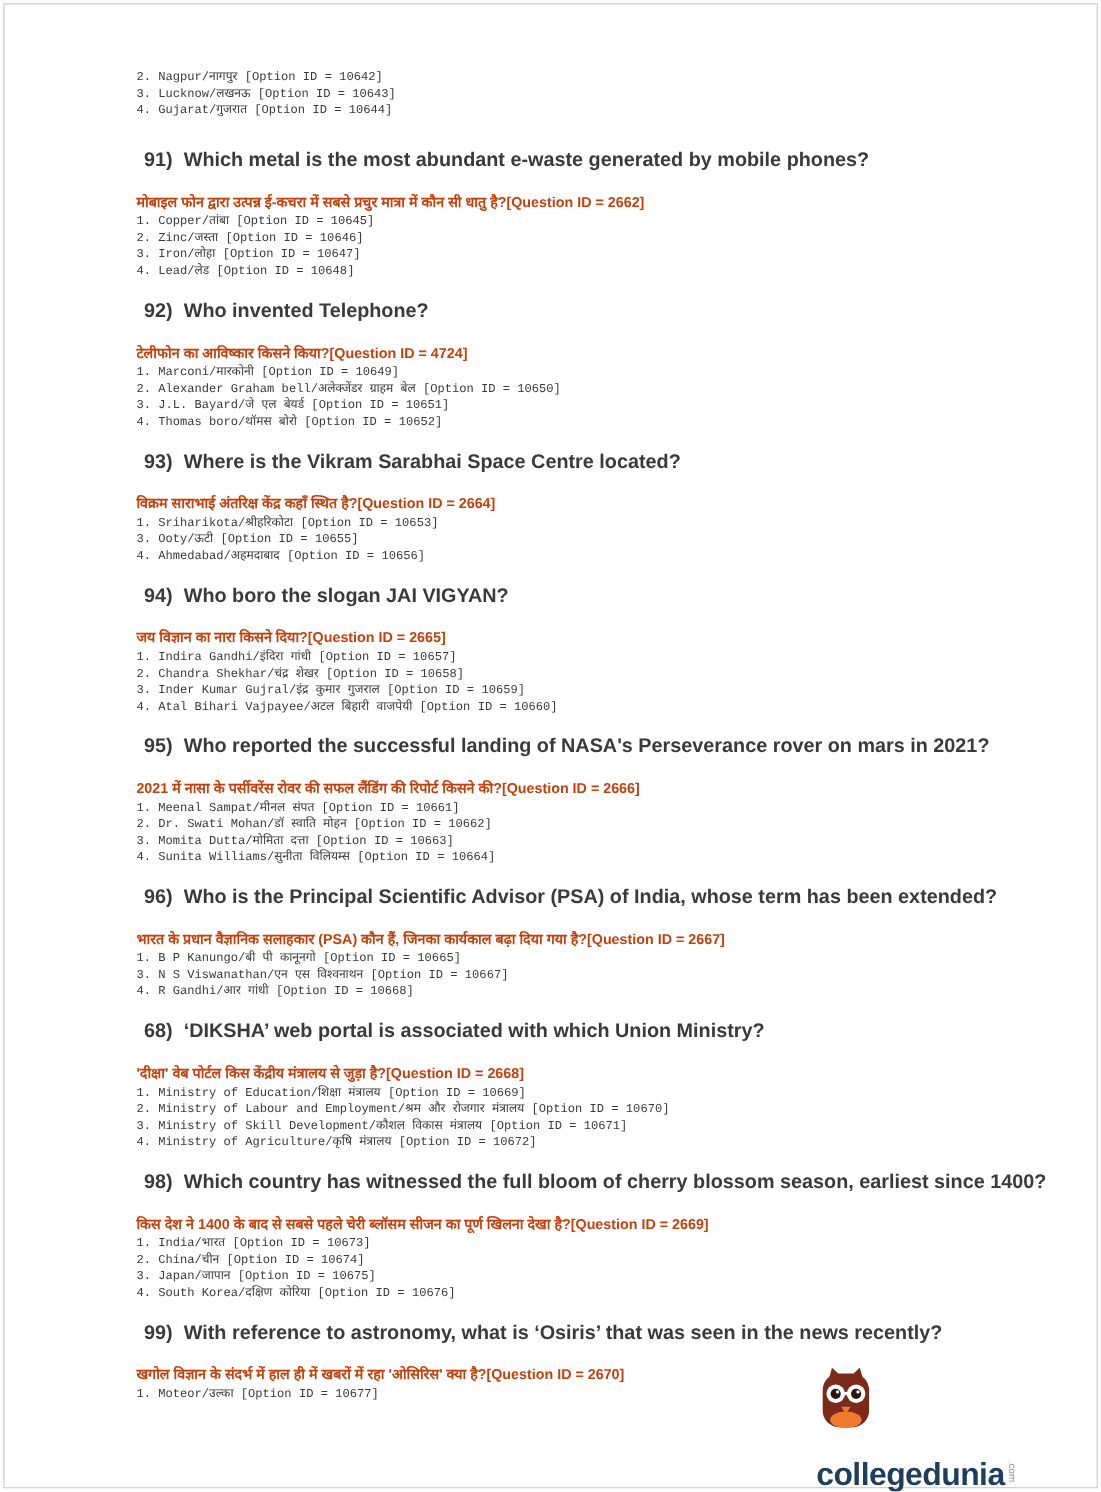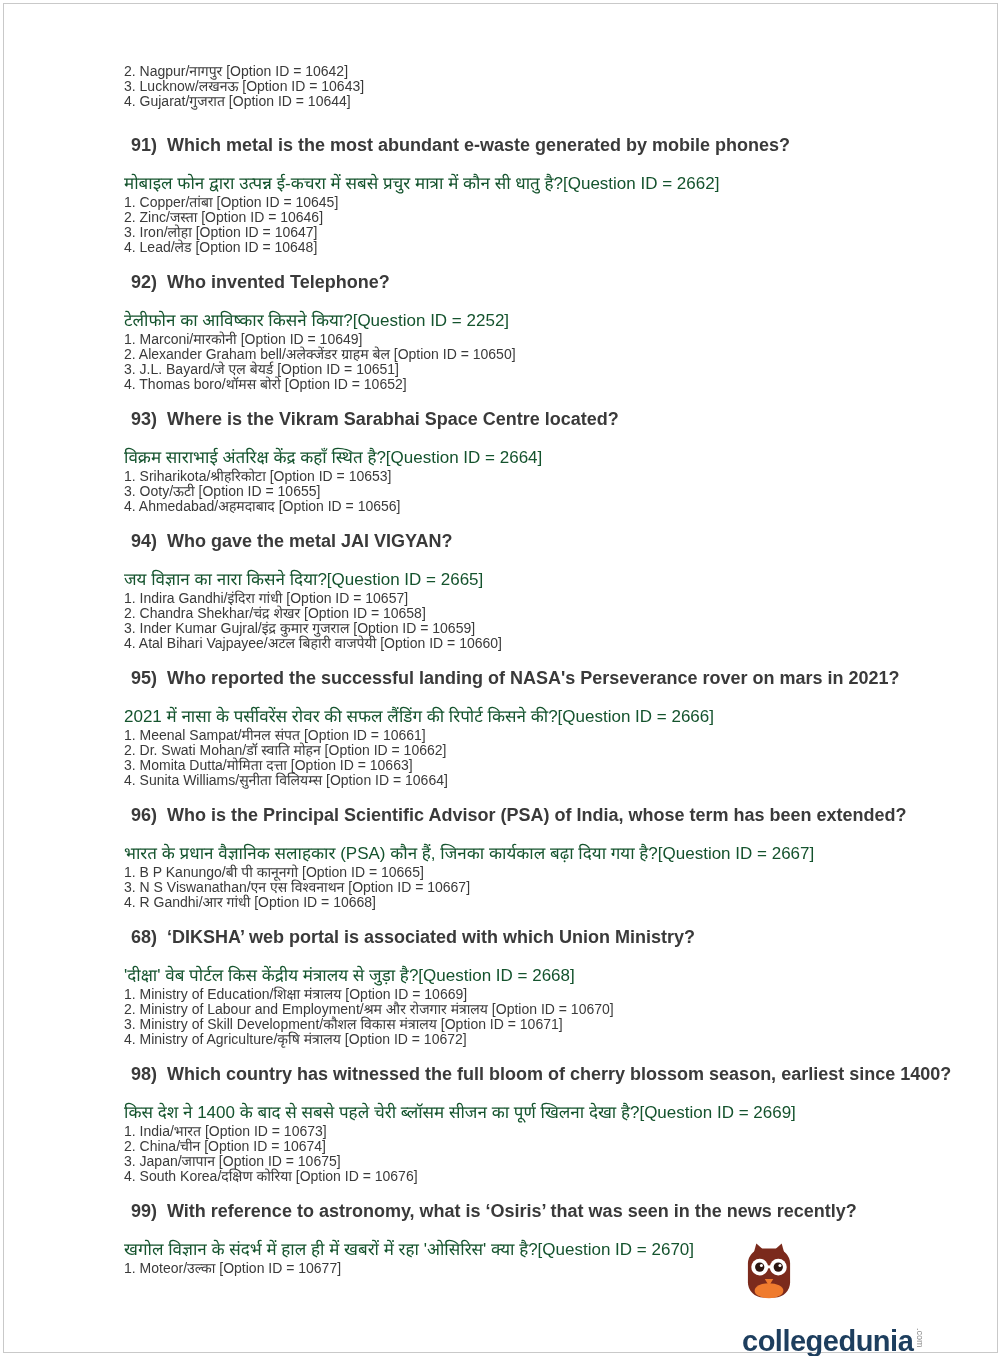--- a/index.html
+++ b/index.html
@@ -4,25 +4,25 @@
 <style>
   html,body{margin:0;padding:0;}
   body{
     width:1001px;height:1356px;position:relative;background:#ffffff;
     font-family:"Liberation Sans","DejaVu Sans",sans-serif;
     color:#333;overflow:hidden;
   }
   .page-frame{position:absolute;inset:3px;border:1px solid #c9c9c9;pointer-events:none;}
   .content{position:absolute;left:124px;top:64px;width:800px;}
   .lead-options{margin-bottom:28px;}
-  .opt{font-size:14px;line-height:15px;color:#3a3a3a;white-space:nowrap;}
+  .opt{font-size:11px;line-height:15px;color:#3a3a3a;white-space:nowrap;font-family:Liberation Mono, monospace;}
   .question{margin-bottom:19px;}
   .q-en{font-size:18px;font-weight:bold;color:#3a3a3a;margin-left:7px;margin-bottom:22px;line-height:16px;white-space:nowrap;}
   .q-num{display:inline-block;margin-right:10px;}
-  .q-hi{font-size:17px;font-weight:normal;color:#14532d;line-height:18px;margin-bottom:2px;white-space:nowrap;}
+  .q-hi{font-size:13px;font-weight:bold;color:#c2410c;line-height:18px;margin-bottom:2px;white-space:nowrap;}
   .branding{position:absolute;left:742px;top:1240px;display:flex;align-items:flex-start;gap:8px;flex-direction:column;}
   .owl{flex:0 0 auto;}
   .brand-text{padding-top:12px;}
   .wordmark-row{display:flex;align-items:flex-start;}
   .wordmark{font-size:29px;font-weight:bold;color:#1d3e5e;letter-spacing:-0.5px;line-height:30px;}
   .tld{font-size:9px;color:#8a8a8a;writing-mode:vertical-rl;margin-left:2px;margin-top:2px;}
   .tagline{font-size:10.5px;color:#ee6d1f;margin-top:4px;letter-spacing:0.2px;}
 </style>
 </head>
 <body>
@@ -41,37 +41,37 @@
     <div class="q-en"><span class="q-num">91)</span><span>Which metal is the most abundant e-waste generated by mobile phones?</span></div>
     <div class="q-hi">मोबाइल फोन द्वारा उत्पन्न ई-कचरा में सबसे प्रचुर मात्रा में कौन सी धातु है?[Question ID = 2662]</div>
     <div class="opt">1.  Copper/तांबा [Option ID = 10645]</div>
     <div class="opt">2.  Zinc/जस्ता [Option ID = 10646]</div>
     <div class="opt">3.  Iron/लोहा [Option ID = 10647]</div>
     <div class="opt">4.  Lead/लेड [Option ID = 10648]</div>
   </div>
 
   <div class="question">
     <div class="q-en"><span class="q-num">92)</span><span>Who invented Telephone?</span></div>
-    <div class="q-hi">टेलीफोन का आविष्कार किसने किया?[Question ID = 2252]</div>
+    <div class="q-hi">टेलीफोन का आविष्कार किसने किया?[Question ID = 4724]</div>
     <div class="opt">1.  Marconi/मारकोनी [Option ID = 10649]</div>
     <div class="opt">2.  Alexander Graham bell/अलेक्जेंडर ग्राहम बेल [Option ID = 10650]</div>
     <div class="opt">3.  J.L. Bayard/जे एल बेयर्ड [Option ID = 10651]</div>
     <div class="opt">4.  Thomas boro/थॉमस बोरो [Option ID = 10652]</div>
   </div>
 
   <div class="question">
     <div class="q-en"><span class="q-num">93)</span><span>Where is the Vikram Sarabhai Space Centre located?</span></div>
     <div class="q-hi">विक्रम साराभाई अंतरिक्ष केंद्र कहाँ स्थित है?[Question ID = 2664]</div>
     <div class="opt">1.  Sriharikota/श्रीहरिकोटा [Option ID = 10653]</div>
     <div class="opt">3.  Ooty/ऊटी [Option ID = 10655]</div>
     <div class="opt">4.  Ahmedabad/अहमदाबाद [Option ID = 10656]</div>
   </div>
 
   <div class="question">
-    <div class="q-en"><span class="q-num">94)</span><span>Who gave the metal JAI VIGYAN?</span></div>
+    <div class="q-en"><span class="q-num">94)</span><span>Who boro the slogan JAI VIGYAN?</span></div>
     <div class="q-hi">जय विज्ञान का नारा किसने दिया?[Question ID = 2665]</div>
     <div class="opt">1.  Indira Gandhi/इंदिरा गांधी [Option ID = 10657]</div>
     <div class="opt">2.  Chandra Shekhar/चंद्र शेखर [Option ID = 10658]</div>
     <div class="opt">3.  Inder Kumar Gujral/इंद्र कुमार गुजराल [Option ID = 10659]</div>
     <div class="opt">4.  Atal Bihari Vajpayee/अटल बिहारी वाजपेयी [Option ID = 10660]</div>
   </div>
 
   <div class="question">
     <div class="q-en"><span class="q-num">95)</span><span>Who reported the successful landing of NASA's Perseverance rover on mars in 2021?</span></div>
     <div class="q-hi">2021 में नासा के पर्सीवरेंस रोवर की सफल लैंडिंग की रिपोर्ट किसने की?[Question ID = 2666]</div>

